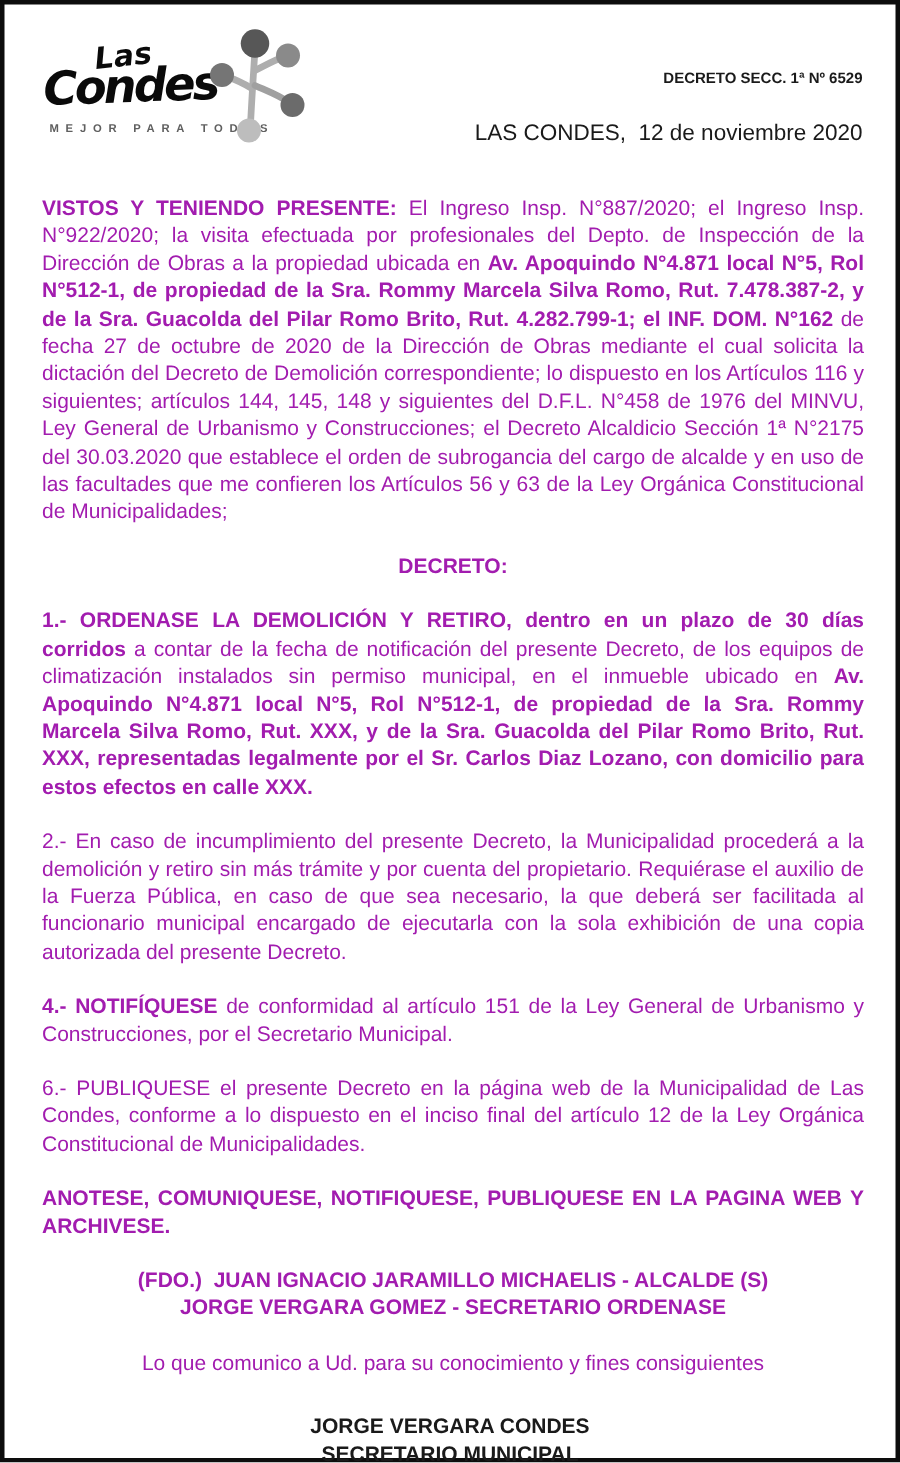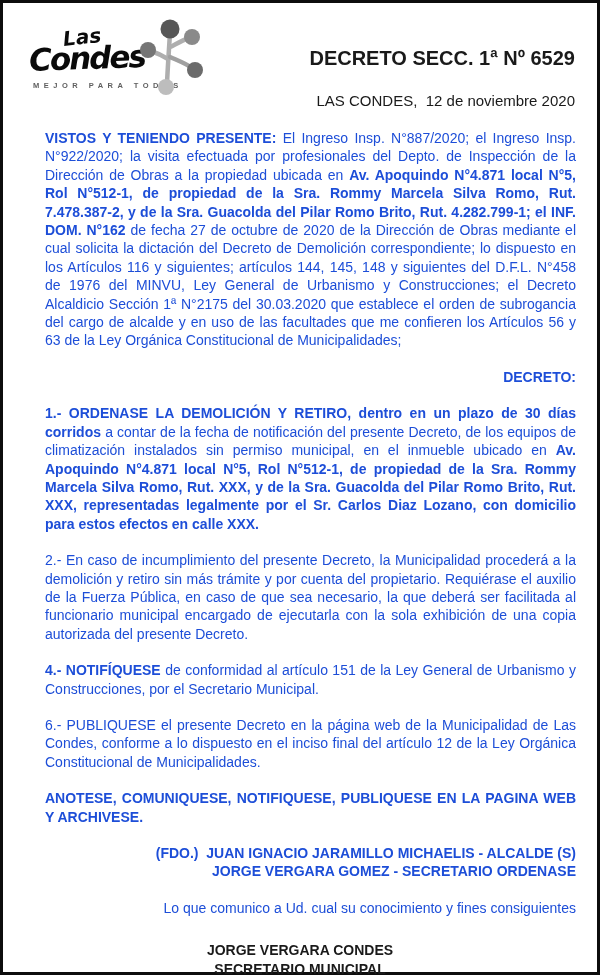--- a/index.html
+++ b/index.html
@@ -54,43 +54,43 @@
   }
   .logo-tree {
     position: absolute; left: 108px; top: -6px;
   }
   .header-right {
     text-align: right;
     padding-top: 24px;
     flex: 1 1 auto;
   }
   .decree-no {
-    font-weight: bold; font-size: 20px;
+    font-weight: bold; font-size: 10px;
     white-space: pre;
   }
   .place-date {
     font-weight: normal; font-size: 15px;
     margin-top: 22px;
     white-space: pre;
   }
   
   .content {
     padding: 4px 21px 0 25px;
   }
   .para {
-    margin: 18px 0 0 17px;
+    margin: 18px 0 0 0;
     font-size: 14px;
     line-height: 18.4px;
     text-align: justify;
     text-justify: inter-word;
-    color: #1d4ed8;
+    color: #a21caf;
   }
   .para b { font-weight: bold; }
   .para.tight { margin-top: 0; }
-  .para.nojust { text-align: right; }
+  .para.nojust { text-align: center; }
   
   .closing {
     margin-top: 24px;
     text-align: center;
     font-weight: bold;
     font-size: 14px;
     line-height: 18.4px;
   }
 </style>
 </head>
@@ -130,21 +130,21 @@
 
   <p class="para"><b>VISTOS Y TENIENDO PRESENTE:</b><span> El Ingreso Insp. N°887/2020; el Ingreso Insp. N°922/2020; la visita efectuada por profesionales del Depto. de Inspección de la Dirección de Obras a la propiedad ubicada en </span><b>Av. Apoquindo N°4.871 local N°5, Rol N°512-1, de propiedad de la Sra. Rommy Marcela Silva Romo, Rut. 7.478.387-2, y de la Sra. Guacolda del Pilar Romo Brito, Rut. 4.282.799-1; el INF. DOM. N°162</b><span> de fecha 27 de octubre de 2020 de la Dirección de Obras mediante el cual solicita la dictación del Decreto de Demolición correspondiente; lo dispuesto en los Artículos 116 y siguientes; artículos 144, 145, 148 y siguientes del D.F.L. N°458 de 1976 del MINVU, Ley General de Urbanismo y Construcciones; el Decreto Alcaldicio Sección 1ª N°2175 del 30.03.2020 que establece el orden de subrogancia del cargo de alcalde y en uso de las facultades que me confieren los Artículos 56 y 63 de la Ley Orgánica Constitucional de Municipalidades;</span></p>
       <p class="para nojust"><b>DECRETO:</b></p>
       <p class="para"><b>1.- ORDENASE LA DEMOLICIÓN Y RETIRO, dentro en un plazo de 30 días corridos</b><span> a contar de la fecha de notificación del presente Decreto, de los equipos de climatización instalados sin permiso municipal, en el inmueble ubicado en </span><b>Av. Apoquindo N°4.871 local N°5, Rol N°512-1, de propiedad de la Sra. Rommy Marcela Silva Romo, Rut. XXX, y de la Sra. Guacolda del Pilar Romo Brito, Rut. XXX, representadas legalmente por el Sr. Carlos Diaz Lozano, con domicilio para estos efectos en calle XXX.</b></p>
       <p class="para"><span>2.- En caso de incumplimiento del presente Decreto, la Municipalidad procederá a la demolición y retiro sin más trámite y por cuenta del propietario. Requiérase el auxilio de la Fuerza Pública, en caso de que sea necesario, la que deberá ser facilitada al funcionario municipal encargado de ejecutarla con la sola exhibición de una copia autorizada del presente Decreto.</span></p>
       <p class="para"><b>4.- NOTIFÍQUESE</b><span> de conformidad al artículo 151 de la Ley General de Urbanismo y Construcciones, por el Secretario Municipal.</span></p>
       <p class="para"><span>6.- PUBLIQUESE el presente Decreto en la página web de la Municipalidad de Las Condes, conforme a lo dispuesto en el inciso final del artículo 12 de la Ley Orgánica Constitucional de Municipalidades.</span></p>
       <p class="para"><b>ANOTESE, COMUNIQUESE, NOTIFIQUESE, PUBLIQUESE EN LA PAGINA WEB Y ARCHIVESE.</b></p>
       <p class="para nojust"><b>(FDO.)&nbsp; JUAN IGNACIO JARAMILLO MICHAELIS - ALCALDE (S)</b></p>
       <p class="para tight nojust"><b>JORGE VERGARA GOMEZ - SECRETARIO ORDENASE</b></p>
-      <p class="para nojust"><span>Lo que comunico a Ud. cual su conocimiento y fines consiguientes</span></p>
+      <p class="para nojust"><span>Lo que comunico a Ud. para su conocimiento y fines consiguientes</span></p>
     </div>
 
   <div class="closing">
     <div>JORGE VERGARA CONDES</div>
     <div>SECRETARIO MUNICIPAL</div>
   </div>
 
 </div>
 
 </body></html>

